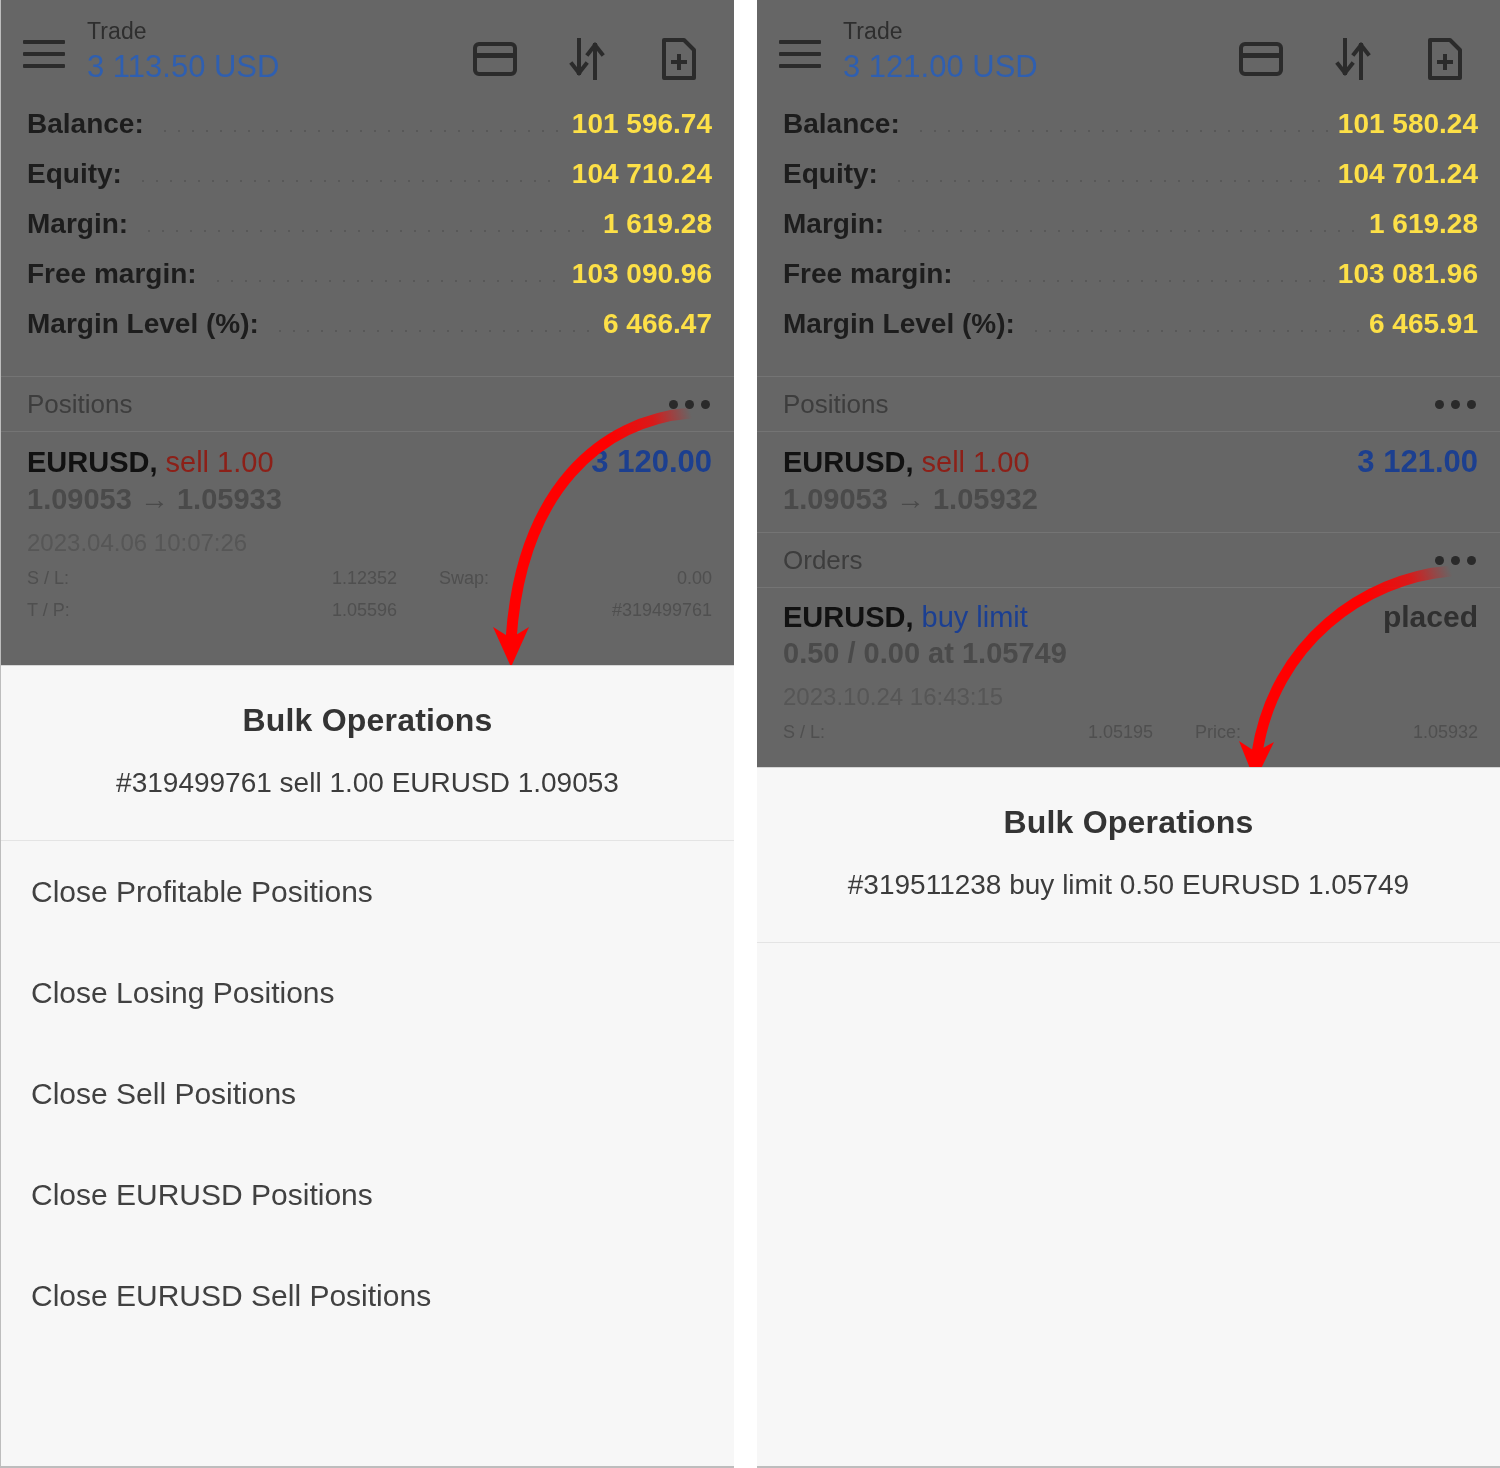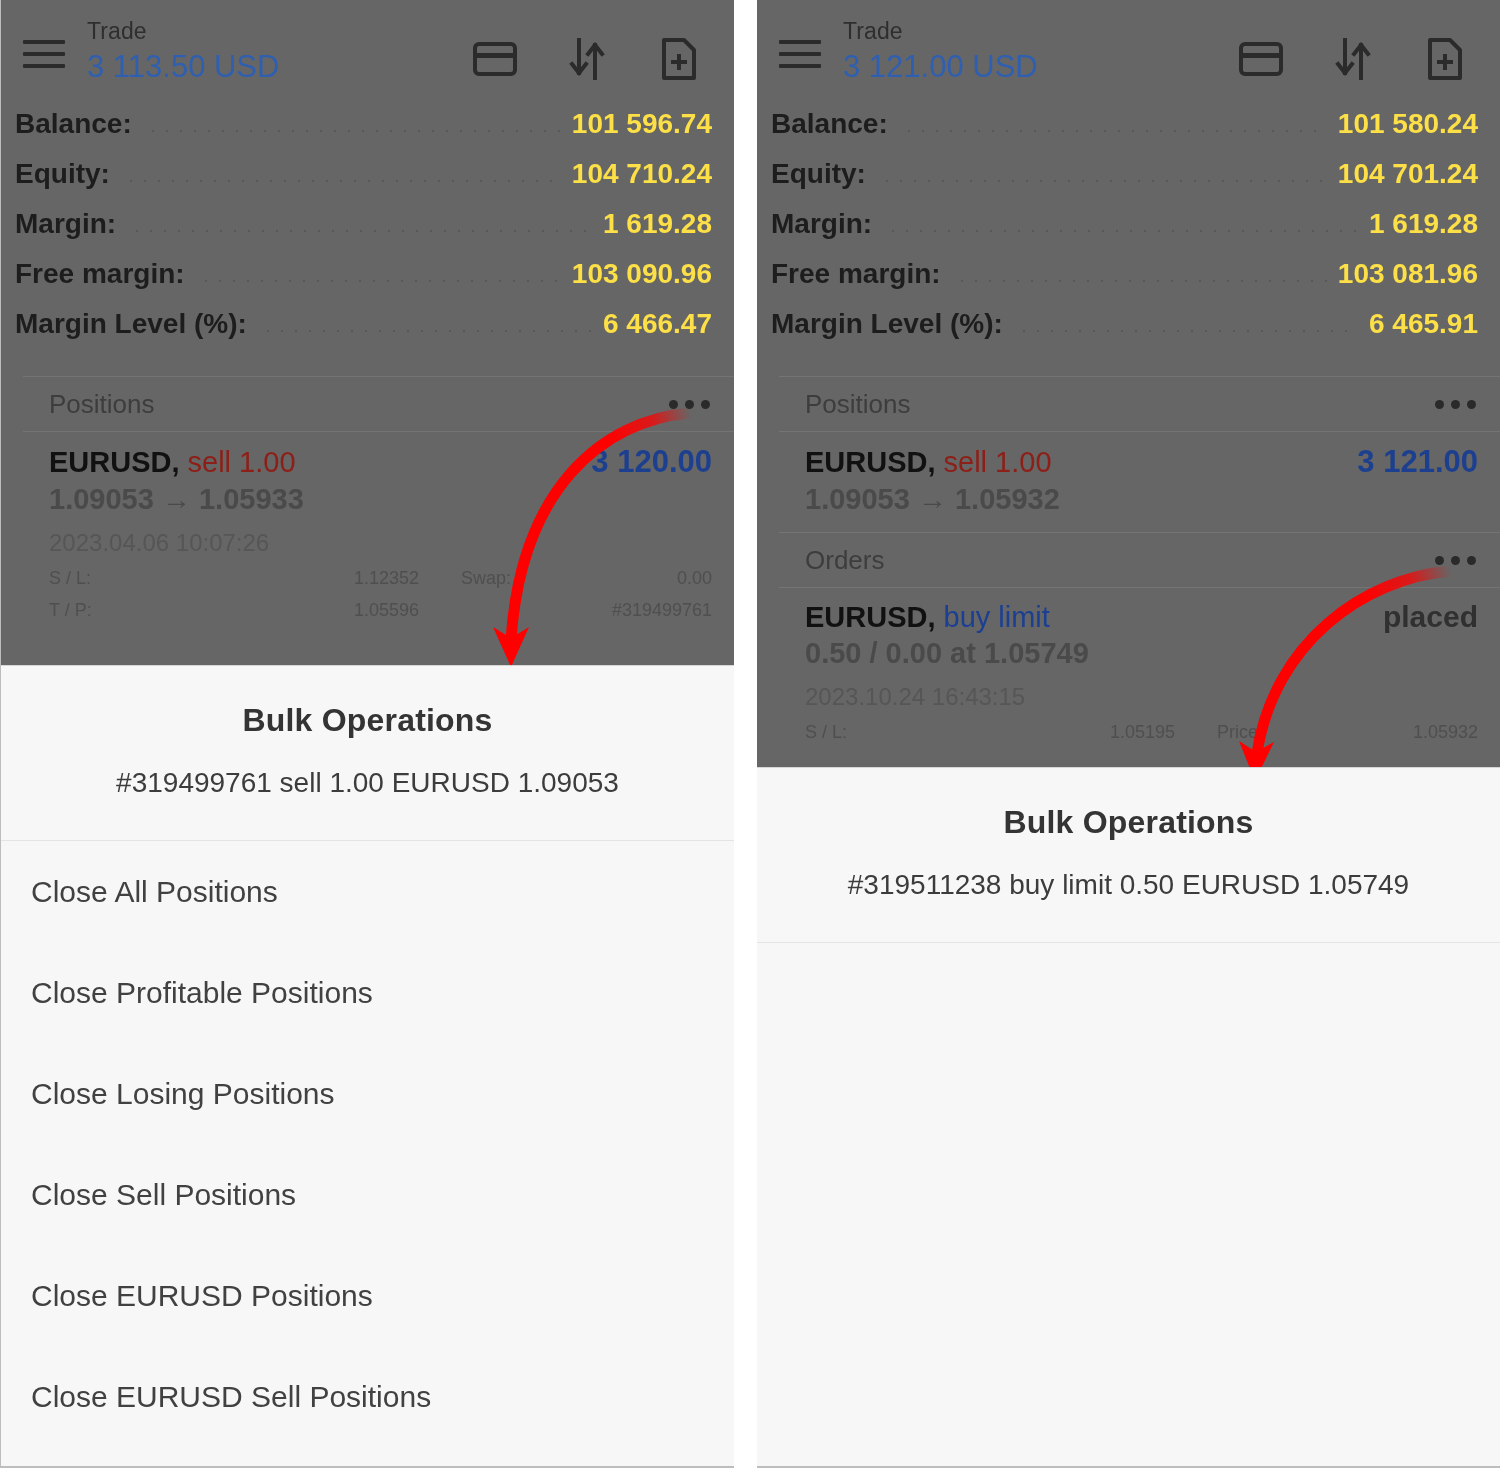--- a/index.html
+++ b/index.html
@@ -94,21 +94,21 @@
     width: 46px;
     height: 46px;
     display: flex;
     align-items: center;
     justify-content: center;
   }
   .icon-btn svg { display: block; }
 
   
   .summary {
-    padding: 4px 22px 0 14px;
+    padding: 4px 22px 0 26px;
   }
   .sum-row {
     display: flex;
     align-items: baseline;
     height: 50px;
   }
   .sum-label {
     font-size: 28px;
     font-weight: bold;
     color: #1d1d1d;
@@ -210,21 +210,21 @@
     font-size: 18px;
     color: #4f4f4f;
     margin-top: 11px;
   }
   .tr-kv .k1 { width: 180px; }
   .tr-kv .v1 { width: 190px; text-align: right; }
   .tr-kv .k2 { width: 150px; padding-left: 42px; box-sizing: border-box; }
   .tr-kv .v2 { flex: 1; text-align: right; }
 
   
-  .rowstack { position: relative; padding-left: 22px; }
+  .rowstack { position: relative; }
 
   
   .arrow-svg {
     position: absolute;
     pointer-events: none;
   }
 
   
   .sheet {
     position: absolute;
@@ -386,21 +386,20 @@
         <path d="M260 18 C 170 25, 90 95, 80 245" fill="none" stroke="url(#agl)" stroke-width="11" stroke-linecap="round"></path>
         <path d="M80 272 L62 232 L80 243 L98 232 Z" fill="#ff0000"></path>
       </svg>
 
       <div class="sheet" style="height:803px;">
         <div class="sheet-head">
           <div class="sheet-title">Bulk Operations</div>
           <div class="sheet-sub">#319499761 sell 1.00 EURUSD 1.09053</div>
         </div>
         <div class="sheet-list">
-          <div class="sheet-item">Close All Positions</div>
           <div class="sheet-item">Close Profitable Positions</div>
           <div class="sheet-item">Close Losing Positions</div>
           <div class="sheet-item">Close Sell Positions</div>
           <div class="sheet-item">Close EURUSD Positions</div>
           <div class="sheet-item">Close EURUSD Sell Positions</div>
         </div>
       </div>
       <div class="bottom-line"></div>
     </div>
   </div>

